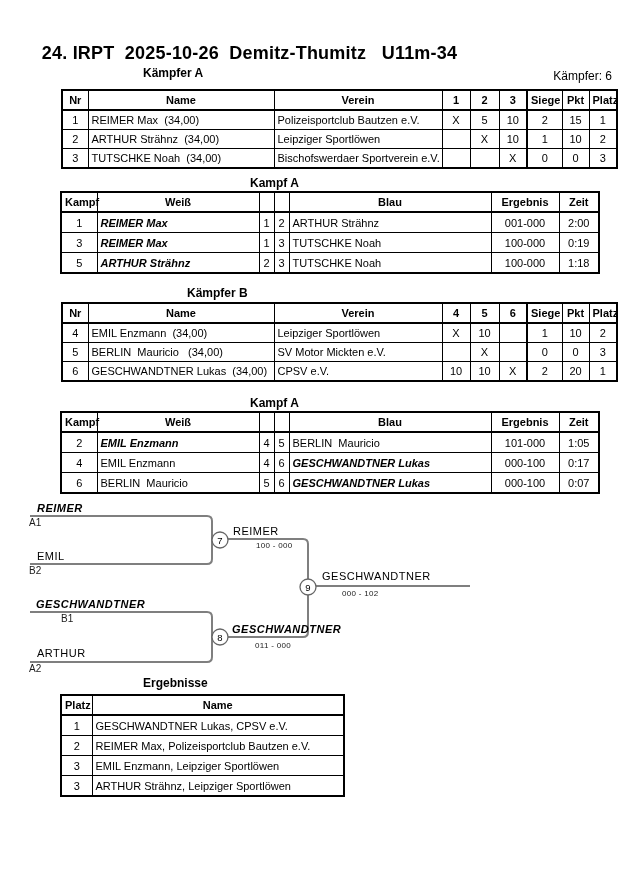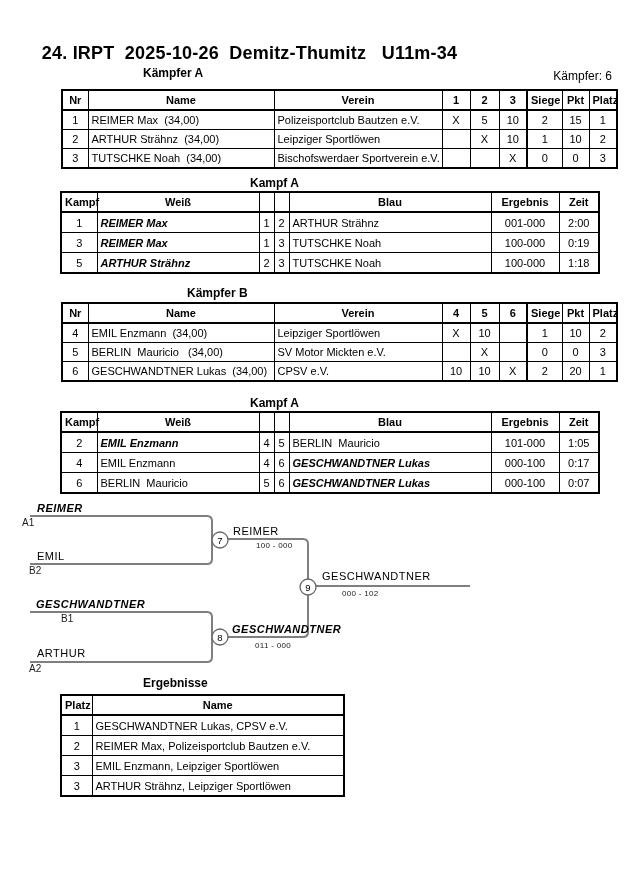--- a/index.html
+++ b/index.html
@@ -275,21 +275,21 @@
     <g>
       <circle cx="220" cy="45" r="8" fill="#ffffff" stroke="#666666" stroke-width="1.3"></circle>
       <circle cx="220" cy="142" r="8" fill="#ffffff" stroke="#666666" stroke-width="1.3"></circle>
       <circle cx="308" cy="92" r="8" fill="#ffffff" stroke="#666666" stroke-width="1.3"></circle>
       <text x="220" y="48.5" font-size="9.5" text-anchor="middle" fill="#000">7</text>
       <text x="220" y="145.5" font-size="9.5" text-anchor="middle" fill="#000">8</text>
       <text x="308" y="95.5" font-size="9.5" text-anchor="middle" fill="#000">9</text>
     </g>
   </svg>
   <div class="bk-name bd" style="left:37px;top:7px;">REIMER</div>
-  <div class="bk-seed" style="left:22px;top:22px;">A1</div>
+  <div class="bk-seed" style="left:29px;top:22px;">A1</div>
   <div class="bk-name" style="left:37px;top:55px;">EMIL</div>
   <div class="bk-seed" style="left:29px;top:70px;">B2</div>
   <div class="bk-name bd" style="left:36px;top:103px;">GESCHWANDTNER</div>
   <div class="bk-seed" style="left:29px;top:118px;padding-left:32px;">B1</div>
   <div class="bk-name" style="left:37px;top:152px;">ARTHUR</div>
   <div class="bk-seed" style="left:29px;top:168px;">A2</div>
   <div class="bk-name" style="left:233px;top:30px;">REIMER</div>
   <div class="bk-score" style="left:234px;top:46px;">100 - 000</div>
   <div class="bk-name bd" style="left:232px;top:128px;">GESCHWANDTNER</div>
   <div class="bk-score" style="left:233px;top:146px;">011 - 000</div>

